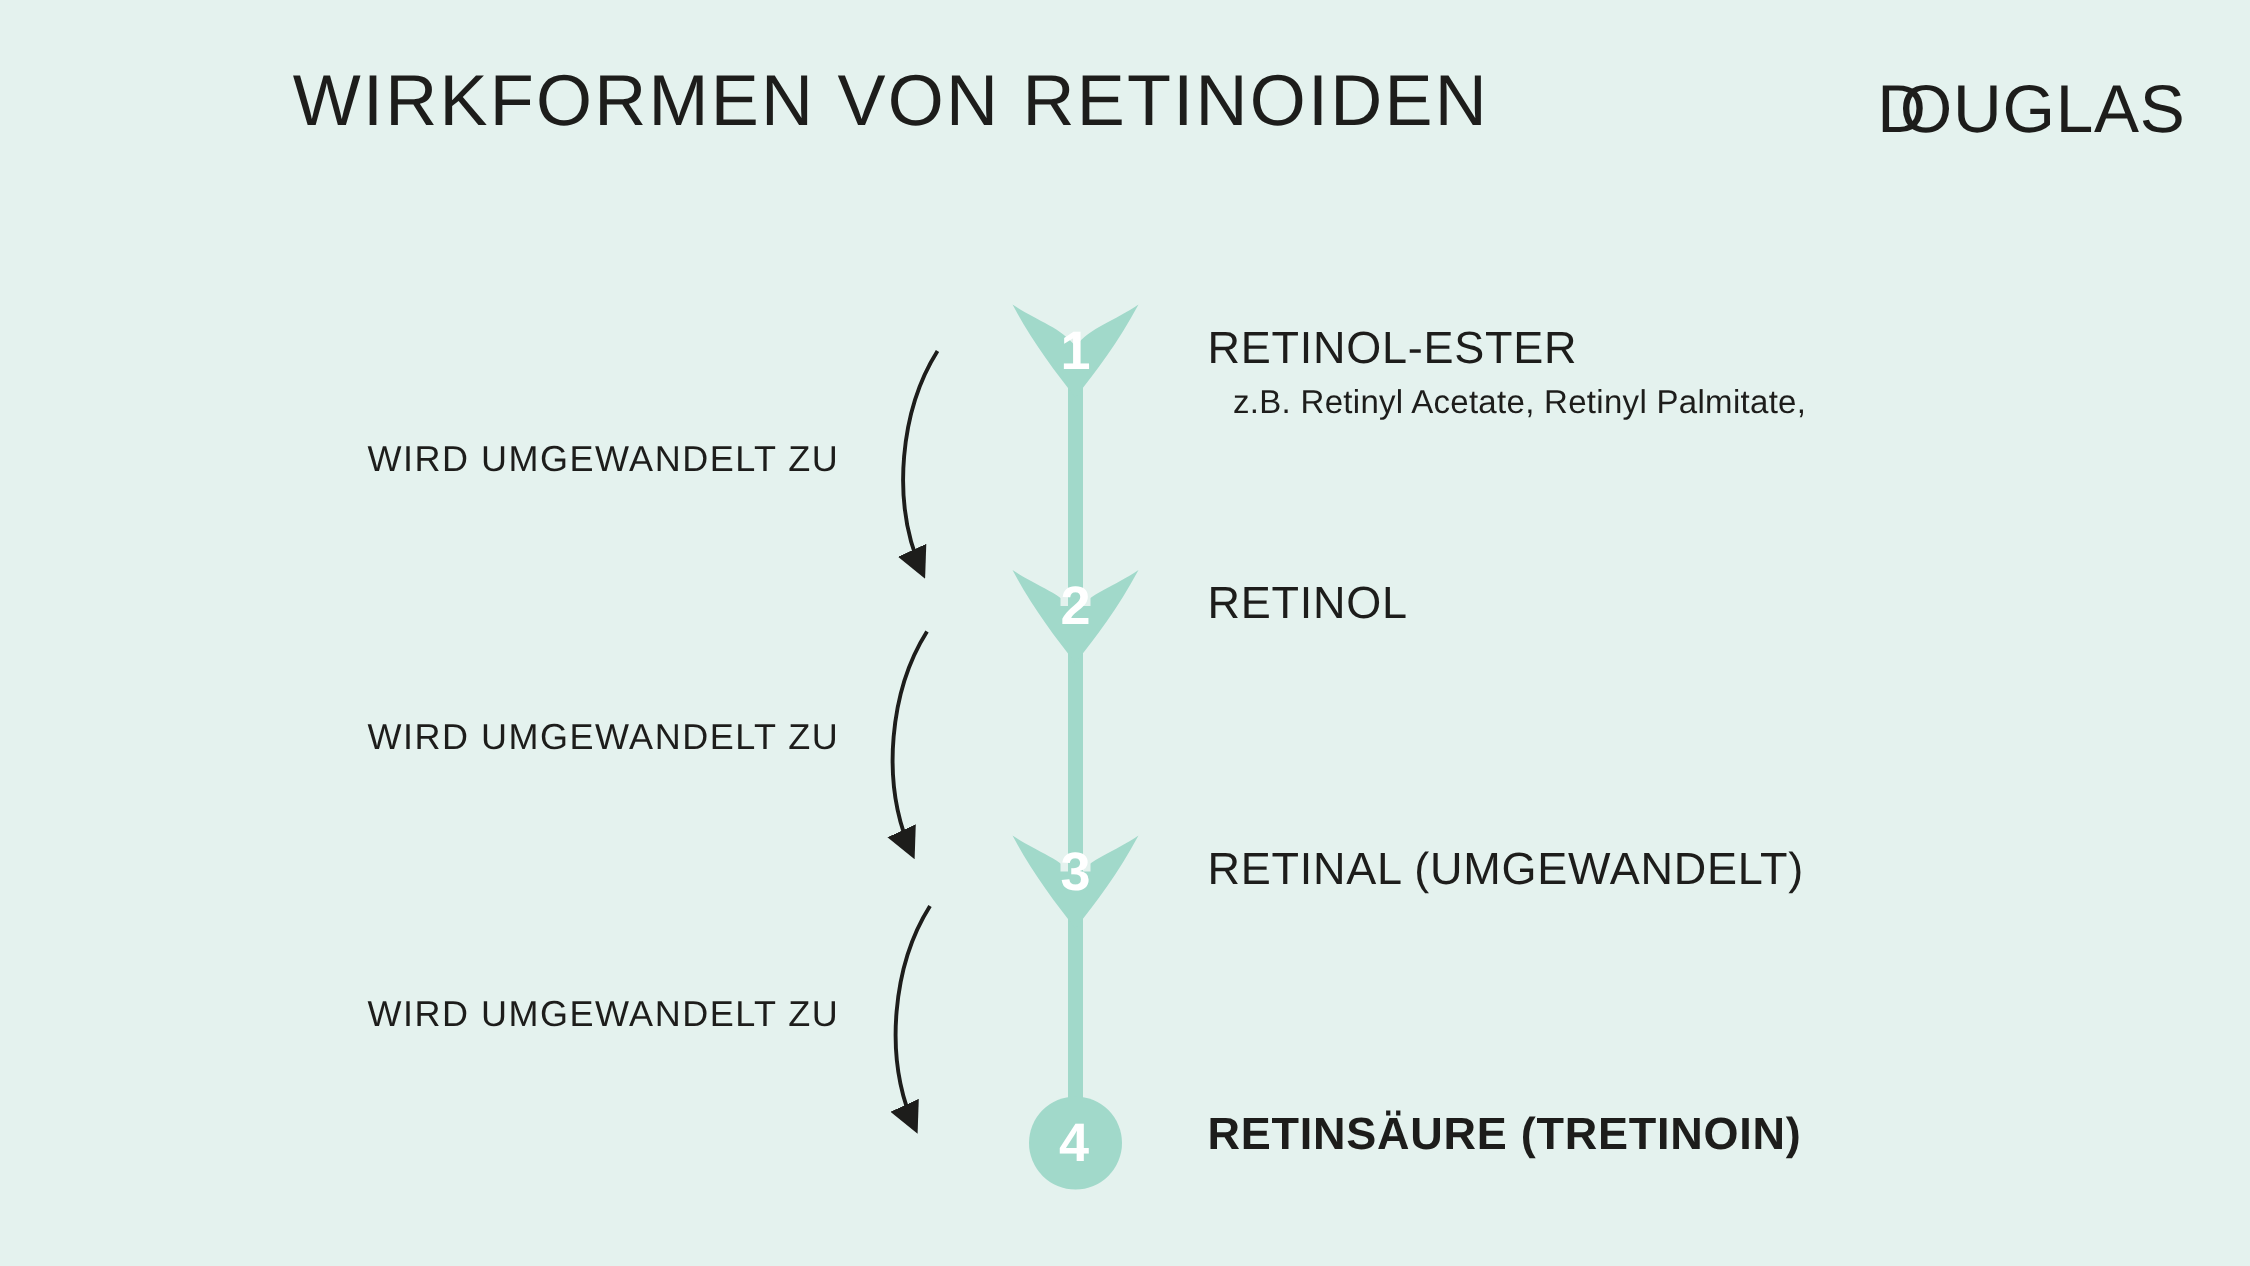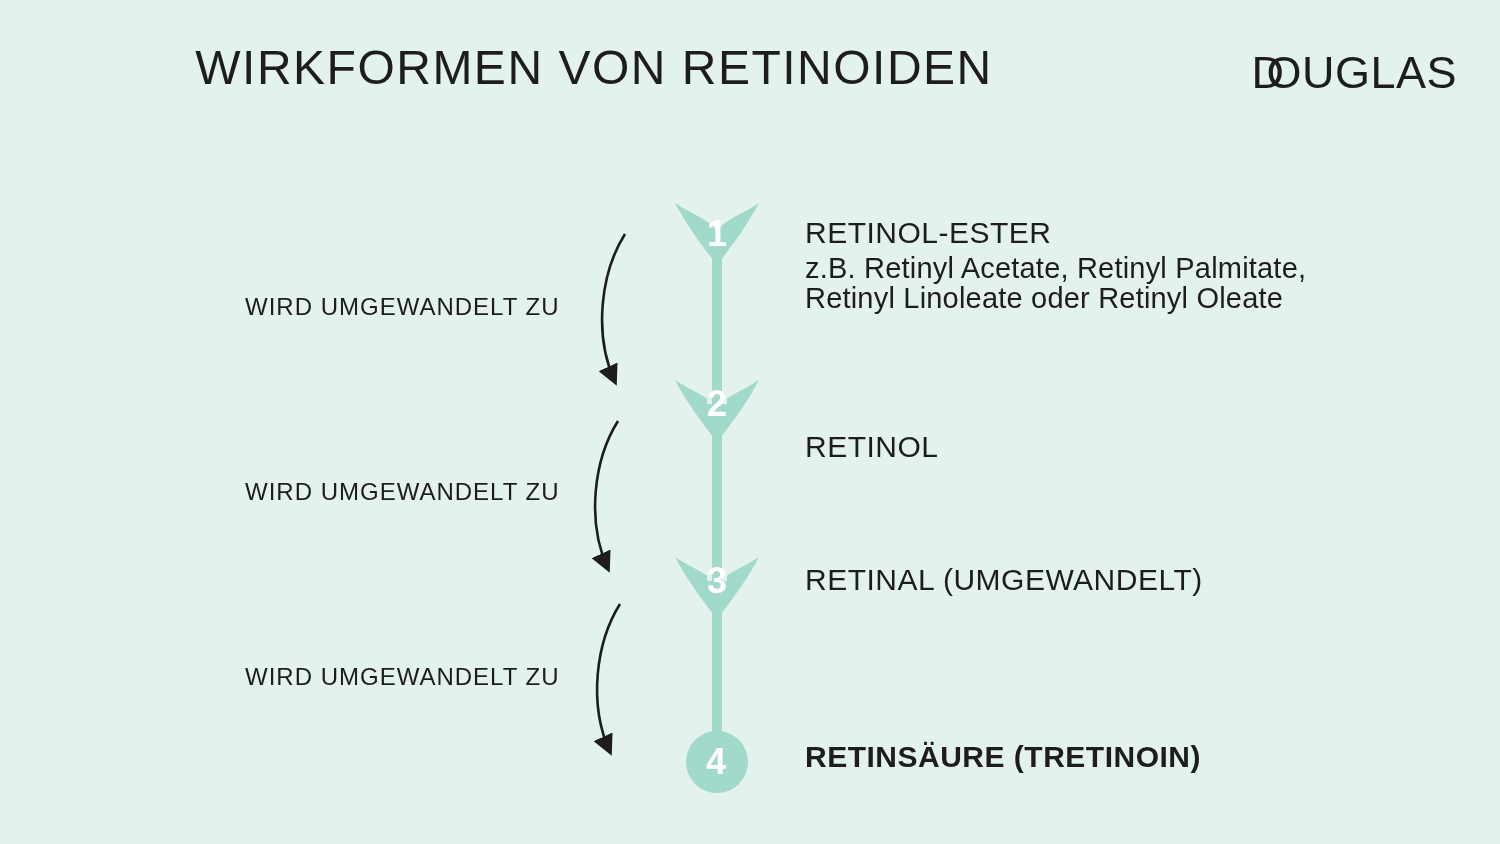--- a/index.html
+++ b/index.html
@@ -39,26 +39,26 @@
   .num-1{left:717px;top:234px;}
   .num-2{left:717px;top:404px;}
   .num-3{left:717px;top:581px;}
   .num-4{left:716px;top:762px;}
   .step-title{
     position:absolute;left:805px;transform:translateY(-50%);
     font-size:30px;font-weight:400;letter-spacing:0.5px;white-space:nowrap;
     color:var(--ink);
   }
   .title-1{top:233px;}
-  .title-2{top:403px;margin-top:44px;}
+  .title-2{top:403px;}
   .title-3{top:580px;}
   .title-4{top:757px;font-weight:bold;}
   .step-sub{
-    position:absolute;left:805px;top:253px;
-    font-size:29px;line-height:30px;letter-spacing:0.2px;
+    position:absolute;left:822px;top:253px;
+    font-size:22px;line-height:30px;letter-spacing:0.2px;
     color:var(--ink);white-space:nowrap;
   }
   .trans-label{
     position:absolute;left:245px;transform:translateY(-50%);
     font-size:24px;letter-spacing:1px;white-space:nowrap;
     color:var(--ink);
   }
   .label-1{top:307px;}
   .label-2{top:492px;}
   .label-3{top:677px;}
@@ -96,21 +96,20 @@
 </svg>
 
 <div class="step-num num-1">1</div>
 <div class="step-num num-2">2</div>
 <div class="step-num num-3">3</div>
 <div class="step-num num-4">4</div>
 
 <div class="step-title title-1">RETINOL-ESTER</div>
 <div class="step-sub">
   <span>z.B. Retinyl Acetate, Retinyl Palmitate,</span><br>
-  <span>Retinyl Linoleate oder Retinyl Oleate</span>
 </div>
 <div class="step-title title-2">RETINOL</div>
 <div class="step-title title-3">RETINAL (UMGEWANDELT)</div>
 <div class="step-title title-4">RETINSÄURE (TRETINOIN)</div>
 
 <div class="trans-label label-1">WIRD UMGEWANDELT ZU</div>
 <div class="trans-label label-2">WIRD UMGEWANDELT ZU</div>
 <div class="trans-label label-3">WIRD UMGEWANDELT ZU</div>
 
 <svg class="arrow-svg arrow-1" viewBox="0 0 56 170" aria-hidden="true">

